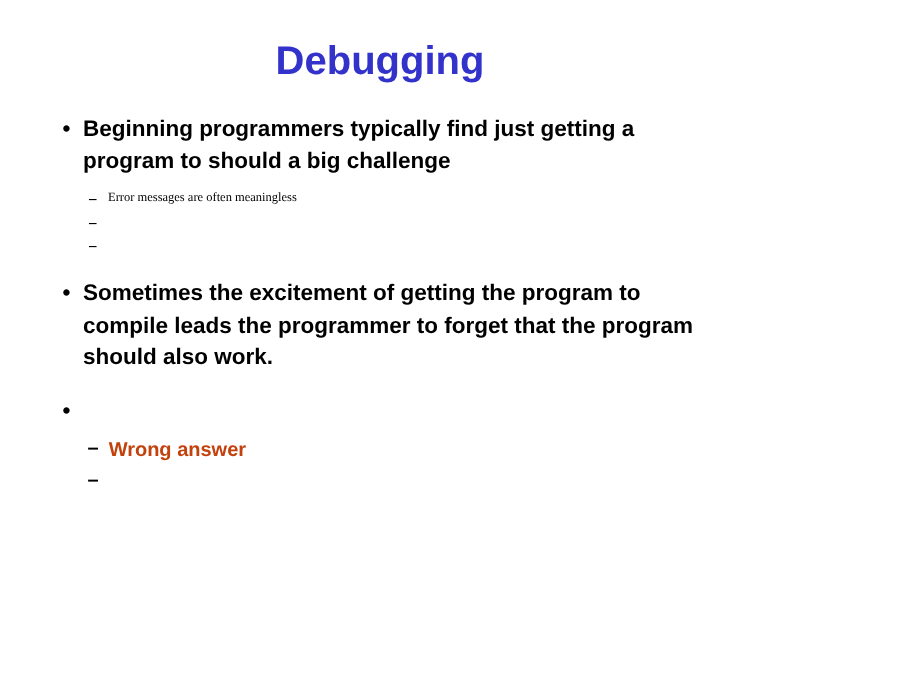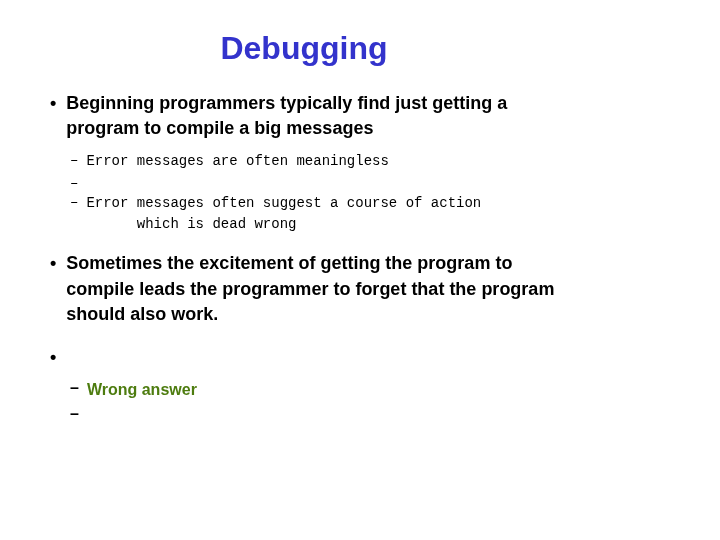--- a/index.html
+++ b/index.html
@@ -78,23 +78,23 @@
     .sub-dash {
       font-size: 14px;
       color: #000;
       margin-right: 8px;
       flex-shrink: 0;
       font-family: 'Courier New', monospace;
       margin-top: 1px;
     }
 
     .sub-text {
-      font-size: 14px;
+      font-size: 10px;
       color: #000;
-      font-family: Liberation Mono, monospace;
+      font-family: Liberation Serif, serif;
       line-height: 1.5;
     }
 
     .sub-list-bold {
       margin-left: 20px;
       margin-top: 4px;
       margin-bottom: 4px;
     }
 
     .sub-item-bold {
@@ -109,54 +109,53 @@
       font-weight: bold;
       color: #000;
       margin-right: 8px;
       flex-shrink: 0;
       margin-top: 1px;
     }
 
     .sub-text-bold {
       font-size: 16px;
       font-weight: bold;
-      color: #4d7c0f;
+      color: #c2410c;
       line-height: 1.5;
       text-align: right;
     }
 
     .section-block {
       margin-bottom: 8px;
     }
   </style>
 </head>
 <body>
 
 <div class="slide">
 
   <div class="title">Debugging</div>
 
   <div class="content">
 
     <div class="section-block">
       <div class="bullet-item">
         <span class="bullet-dot">•</span>
-        <span class="bullet-text">Beginning programmers typically find just getting a program to compile a big messages</span>
+        <span class="bullet-text">Beginning programmers typically find just getting a program to should a big challenge</span>
       </div>
       <div class="sub-list">
         <div class="sub-item">
           <span class="sub-dash">–</span>
           <span class="sub-text">Error messages are often meaningless</span>
         </div>
         <div class="sub-item">
           <span class="sub-dash">–</span>
         </div>
         <div class="sub-item">
           <span class="sub-dash">–</span>
-          <span class="sub-text">Error messages often suggest a course of action<br>&nbsp;&nbsp;&nbsp;&nbsp;&nbsp;&nbsp;which is dead wrong</span>
         </div>
       </div>
     </div>
 
     <div class="section-block">
       <div class="bullet-item">
         <span class="bullet-dot">•</span>
         <span class="bullet-text">Sometimes the excitement of getting the program to compile leads the programmer to forget that the program should also work.</span>
       </div>
     </div>

